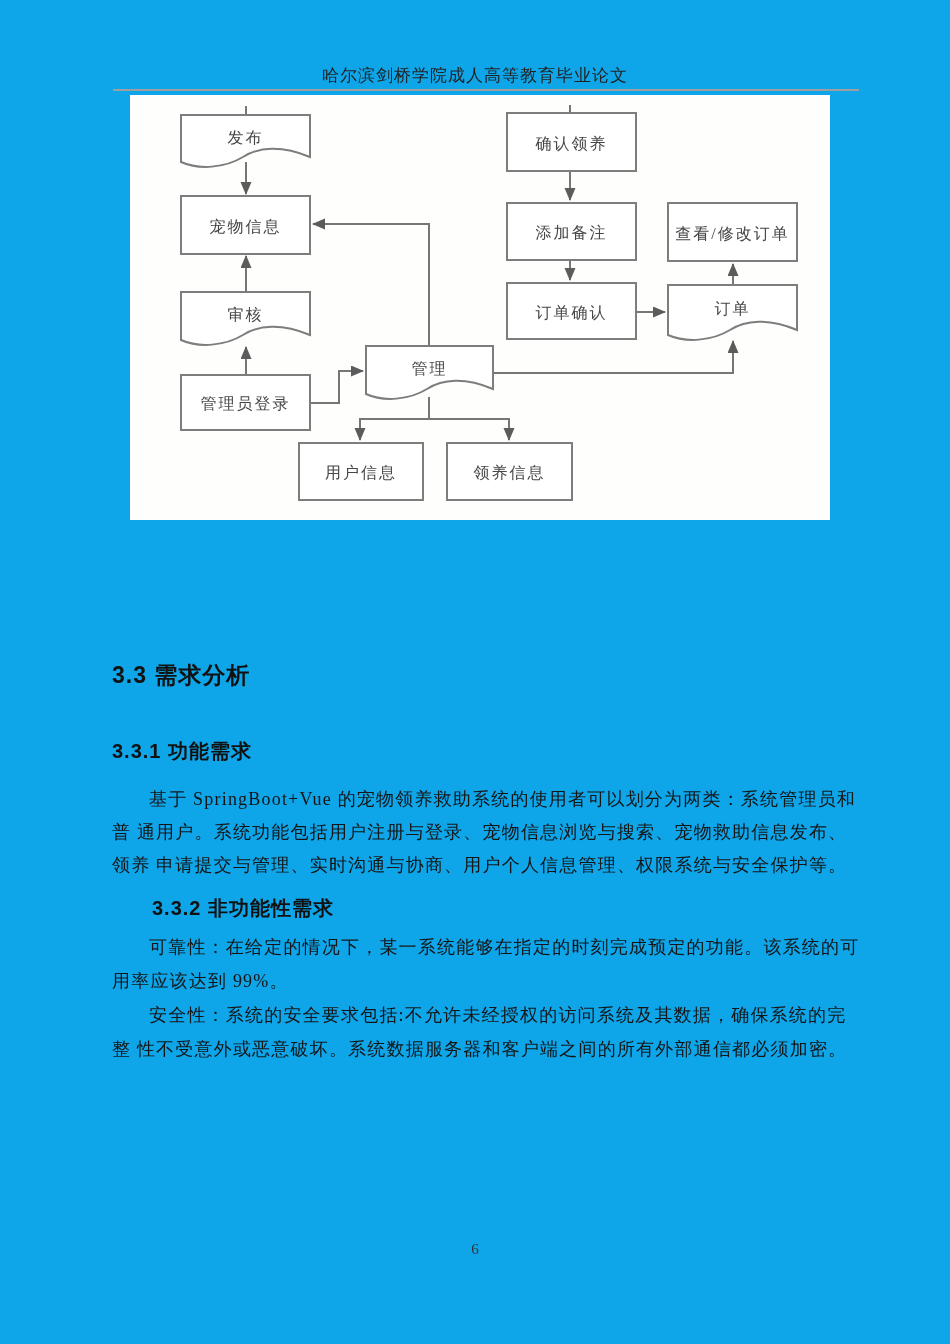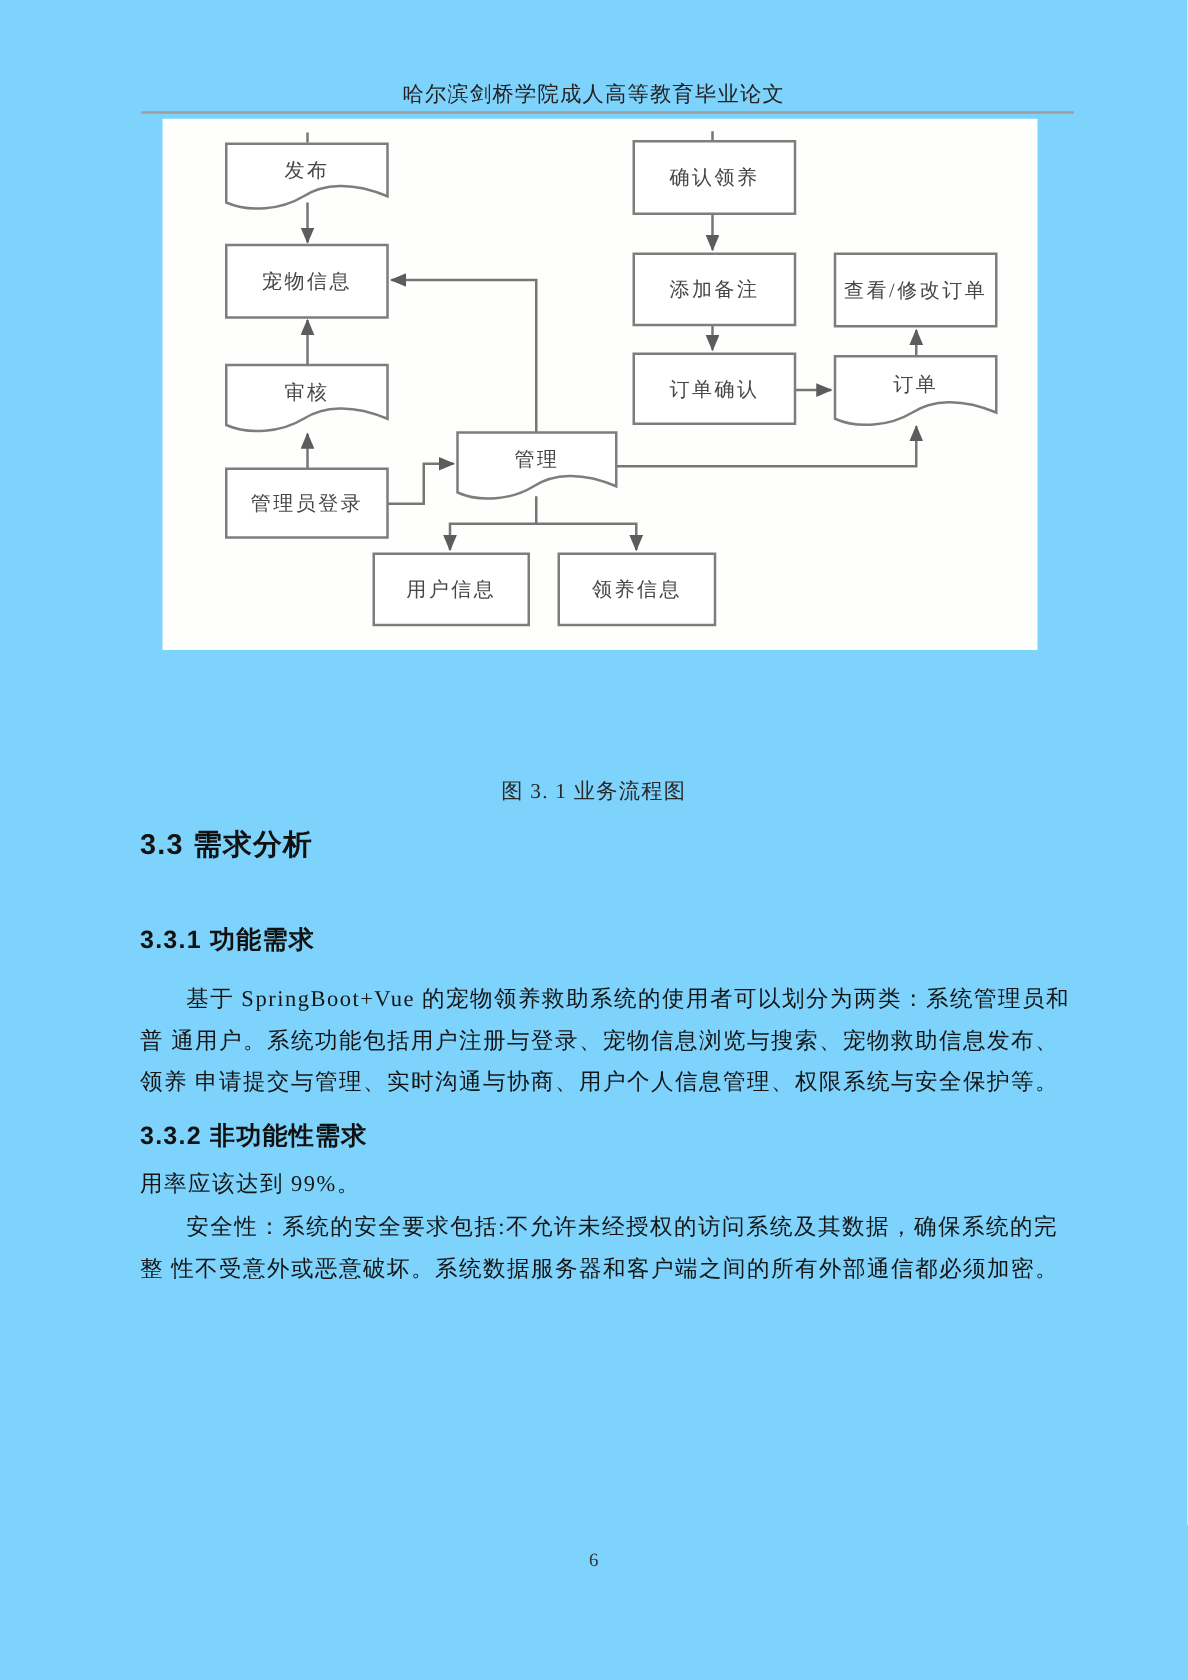--- a/index.html
+++ b/index.html
@@ -1,18 +1,18 @@
 <!DOCTYPE html>
 <html><head>
 <meta charset="utf-8">
 <style>
   * { margin:0; padding:0; box-sizing:border-box; }
   html,body { background:#ffffff; }
   .page {
-    position:relative; width:950px; height:1344px; background:#7dd3fc;
+    position:relative; width:950px; height:1344px; background:#0ea5e9;
     font-family:"Liberation Serif","DejaVu Serif",serif; color:#1d1d1d;
     overflow:hidden;
   }
   .header-title {
     position:absolute; top:64px; left:0; width:100%;
     text-align:center; font-size:17px; color:#222; letter-spacing:1px;
   }
   .header-rule {
     position:absolute; top:89px; left:113px; width:746px; height:2px;
     background:#9e9e9e;
@@ -26,21 +26,21 @@
     position:absolute; left:112px; top:660px;
     font-family:"Liberation Sans","DejaVu Sans",sans-serif;
     font-weight:bold; font-size:23px; color:#111; letter-spacing:1px;
   }
   .h3 {
     position:absolute; left:112px;
     font-family:"Liberation Sans","DejaVu Sans",sans-serif;
     font-weight:bold; font-size:20px; color:#111; letter-spacing:1px;
   }
   .h3-1 { top:706px;margin-top:32px; }
-  .h3-2 { top:895px; }
+  .h3-2 { top:895px;margin-left:40px; }
   .bodyblock {
     position:absolute; left:112px; width:750px;
     font-size:18px; line-height:33px; color:#151515; letter-spacing:1.2px;
   }
   .para1 { top:747px;margin-top:36px; }
   .para2 { top:930px; line-height:34px; }
   .line { white-space:nowrap; }
   .indent { padding-left:37px; }
   .page-number {
     position:absolute; top:1241px; left:0; width:100%;
@@ -118,34 +118,34 @@
       <g>
         <rect x="668" y="203" width="129" height="58" fill="#ffffff" stroke="#7d7d7d" stroke-width="2"></rect>
         <text x="732.5" y="233" text-anchor="middle" dominant-baseline="central" font-size="16" letter-spacing="2" fill="#464646" font-family="&quot;Liberation Serif&quot;,&quot;DejaVu Serif&quot;,serif">查看/修改订单</text>
       </g>
       <g>
         <path d="M 668 285 L 797 285 L 797 330 C 768.62 318 745.4 320 729.92 330 C 711.86 341 686.06 343 668 335 Z" fill="#ffffff" stroke="#7d7d7d" stroke-width="2"></path>
         <text x="732.5" y="308.5" text-anchor="middle" dominant-baseline="central" font-size="16" letter-spacing="2" fill="#464646" font-family="&quot;Liberation Serif&quot;,&quot;DejaVu Serif&quot;,serif">订单</text>
       </g>
     </svg>
 
-  <div class="fig-caption">图  3. 1 业务流程图</div>
 
   <div class="h2">3.3  需求分析</div>
   <div class="h3 h3-1">3.3.1  功能需求</div>
 
   <div class="bodyblock para1">
     <div class="line indent">基于  SpringBoot+Vue 的宠物领养救助系统的使用者可以划分为两类：系统管理员和</div>
     <div class="line">普 通用户。系统功能包括用户注册与登录、宠物信息浏览与搜索、宠物救助信息发布、</div>
     <div class="line">领养 申请提交与管理、实时沟通与协商、用户个人信息管理、权限系统与安全保护等。</div>
   </div>
 
   <div class="h3 h3-2">3.3.2  非功能性需求</div>
 
   <div class="bodyblock para2">
+    <div class="line indent">可靠性：在给定的情况下，某一系统能够在指定的时刻完成预定的功能。该系统的可</div>
     <div class="line">用率应该达到  99%。</div>
     <div class="line indent">安全性：系统的安全要求包括:不允许未经授权的访问系统及其数据，确保系统的完</div>
     <div class="line">整 性不受意外或恶意破坏。系统数据服务器和客户端之间的所有外部通信都必须加密。</div>
   </div>
 
   <div class="page-number">6</div>
 
 </div>
 
 </body></html>

